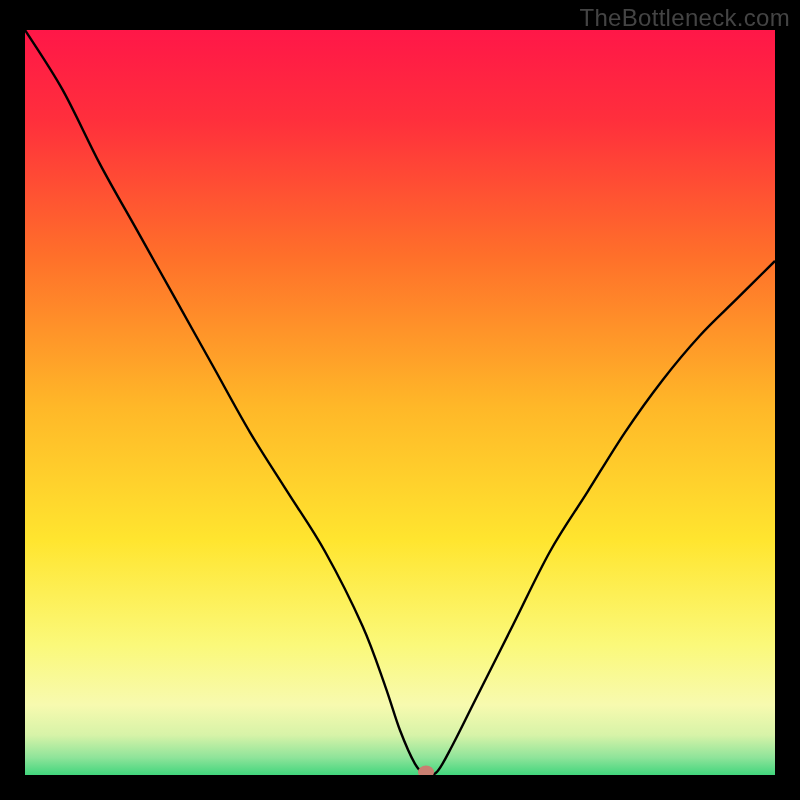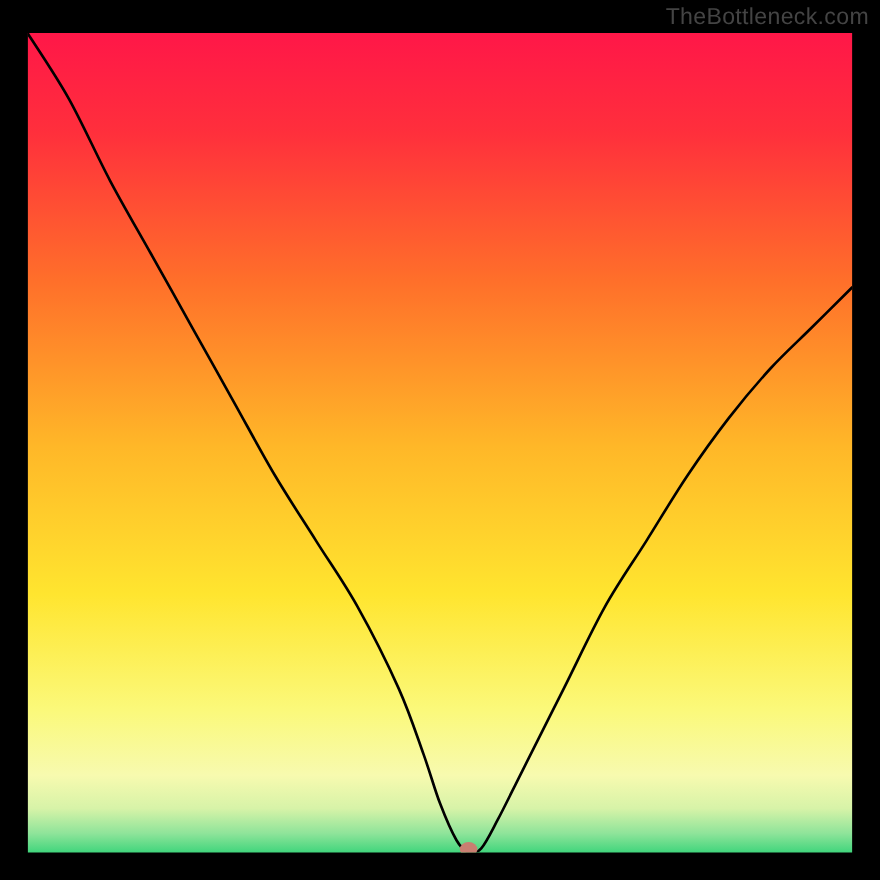--- a/index.html
+++ b/index.html
@@ -15,21 +15,21 @@
     width: 800px;
     height: 800px;
     background: #000;
     position: relative;
   }
   .attribution {
     position: absolute;
     top: 4px;
     right: 10px;
     color: #444;
-    font-size: 21px;
+    font-size: 24px;
     font-weight: 500;
     letter-spacing: 0.3px;
   }
   .plot-area {
     position: absolute;
     left: 25px;
     top: 30px;
     width: 750px;
     height: 745px;
     overflow: hidden;

